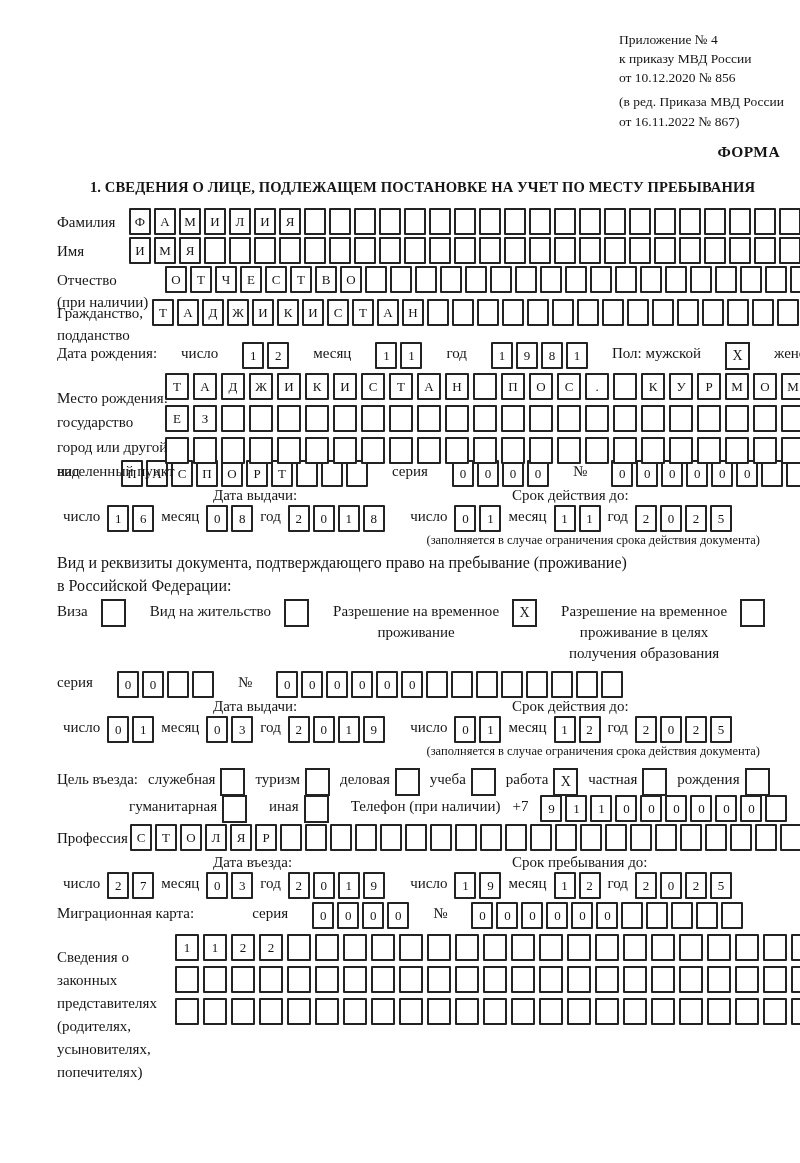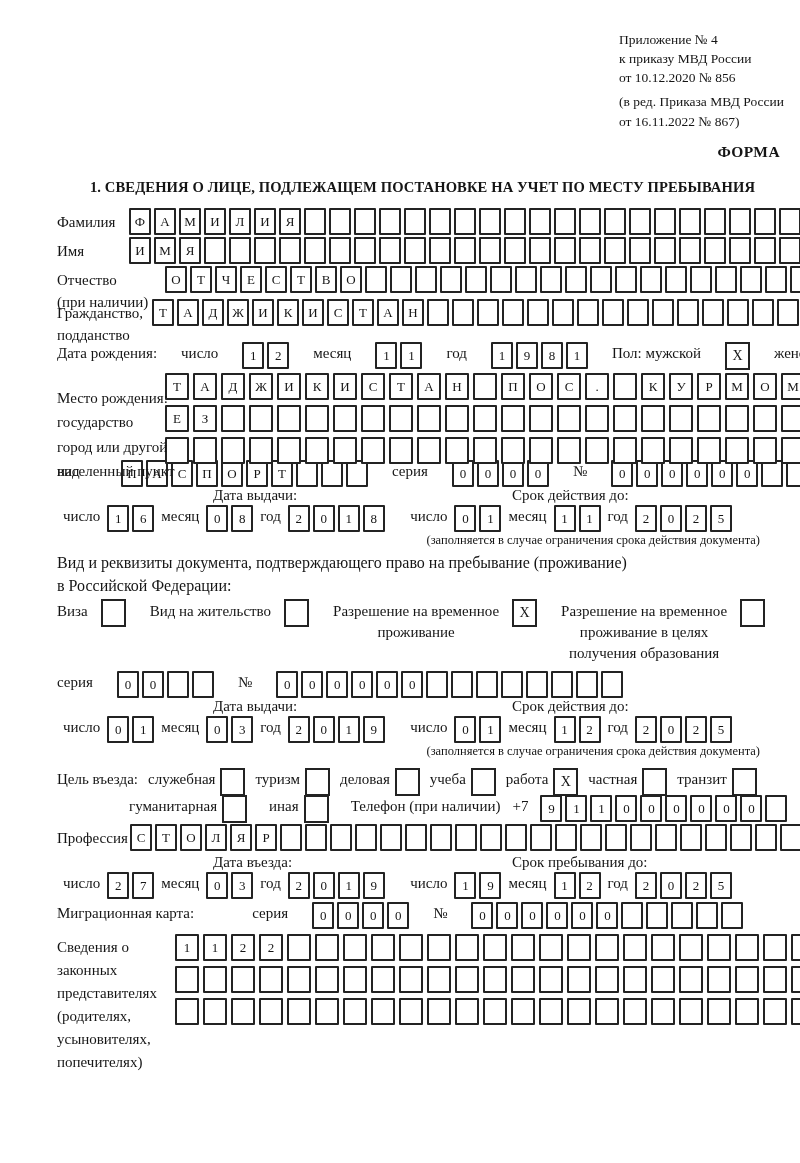--- a/index.html
+++ b/index.html
@@ -51,21 +51,21 @@
   .opt+.opt{margin-left:24px}
   .olbl{text-align:center;font-size:15px;line-height:21px;padding-top:2px}
 
   .purpose{display:flex;align-items:flex-start;height:27px}
   .pitem{display:flex;align-items:flex-start;gap:5px;margin-left:10px}
   .plab{padding-top:3px;font-size:15px;white-space:nowrap}
   .ind72{margin-left:72px}
   .ml22{margin-left:22px}.ml12{margin-left:12px}.ml34{margin-left:34px}
 
   .rep{position:relative;margin-top:5px}
-  .rep-labels{position:absolute;left:0;top:2px;width:118px;font-size:15px;line-height:23px;white-space:nowrap}
+  .rep-labels{position:absolute;left:0;top:12px;width:118px;font-size:15px;line-height:23px;white-space:nowrap}
   .rep-cells{margin-left:118px;display:flex;flex-direction:column;gap:5px}
   .rep-note{margin-top:6px;text-align:center;font-size:13px}
 </style>
 </head>
 <body>
 
 <div class="page">
 
   <div class="appendix">
     <div>Приложение № 4</div>
@@ -532,21 +532,21 @@
     </div>
     <div class="pitem">
       <span class="plab">работа</span>
       <span class="box">X</span>
     </div>
     <div class="pitem">
       <span class="plab">частная</span>
       <span class="box"></span>
     </div>
     <div class="pitem">
-      <span class="plab">транзит</span>
+      <span class="plab">рождения</span>
       <span class="box"></span>
     </div>
   </div>
   <div class="purpose ind72">
     <div class="pitem" style="margin-left:0">
       <span class="plab">гуманитарная</span>
       <span class="box"></span>
     </div>
     <div class="pitem ml22">
       <span class="plab">иная</span>

